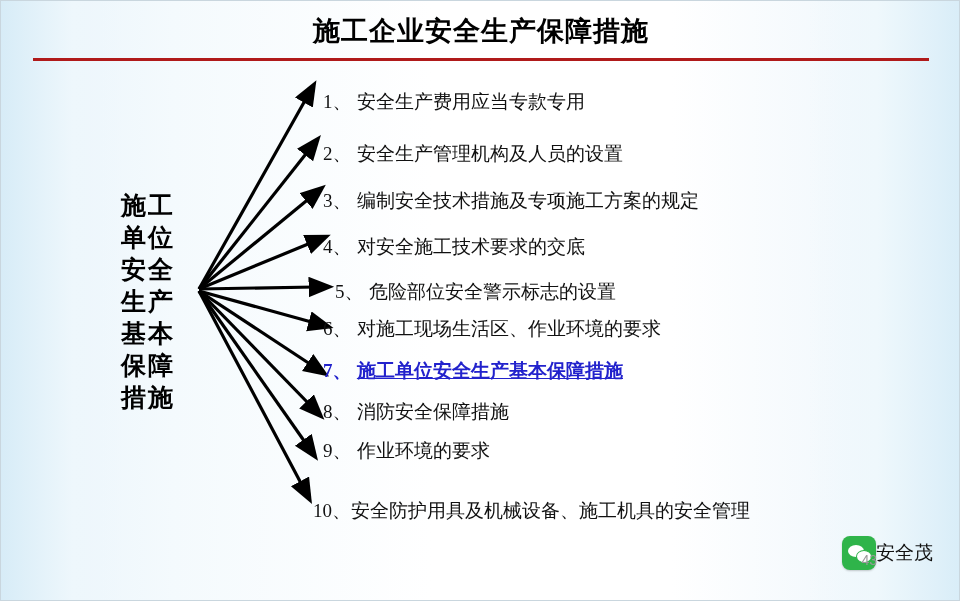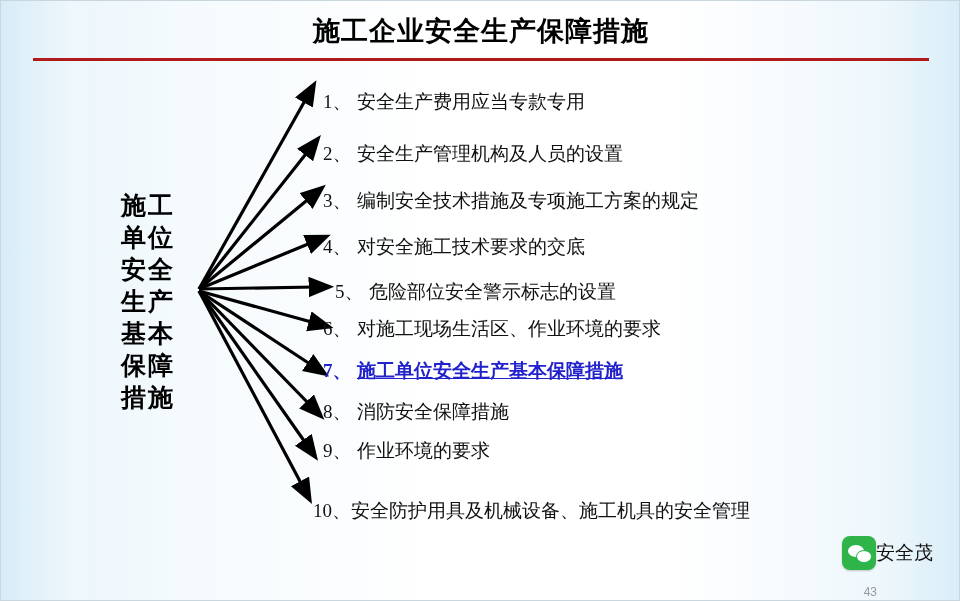--- a/index.html
+++ b/index.html
@@ -128,22 +128,22 @@
     border: 1px solid #2fb44a;
   }
   .footer-text {
     font-size: 19px;
     color: #111111;
     font-family: "Liberation Serif", serif;
   }
   .page-number {
     position: absolute;
     right: 82px;
-    bottom: 1px;
-    font-size: 12px;
+    bottom: 32px;
+    font-size: 14px;
     color: #999999;
     font-family: "Liberation Sans", sans-serif;
   }
 </style>
 </head>
 <body>
 
 <div id="slide">
 
   <div class="edge-band-left"></div>

